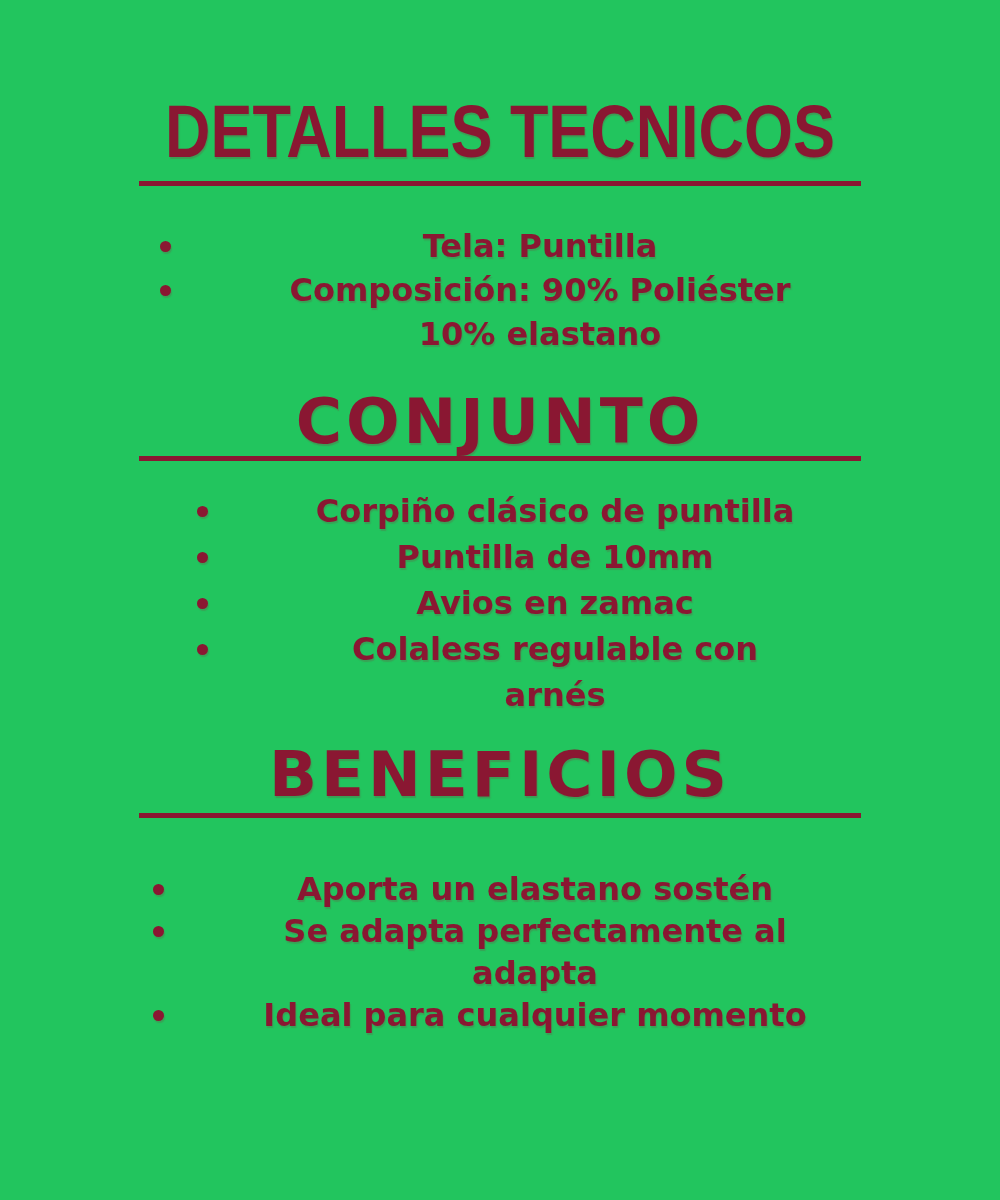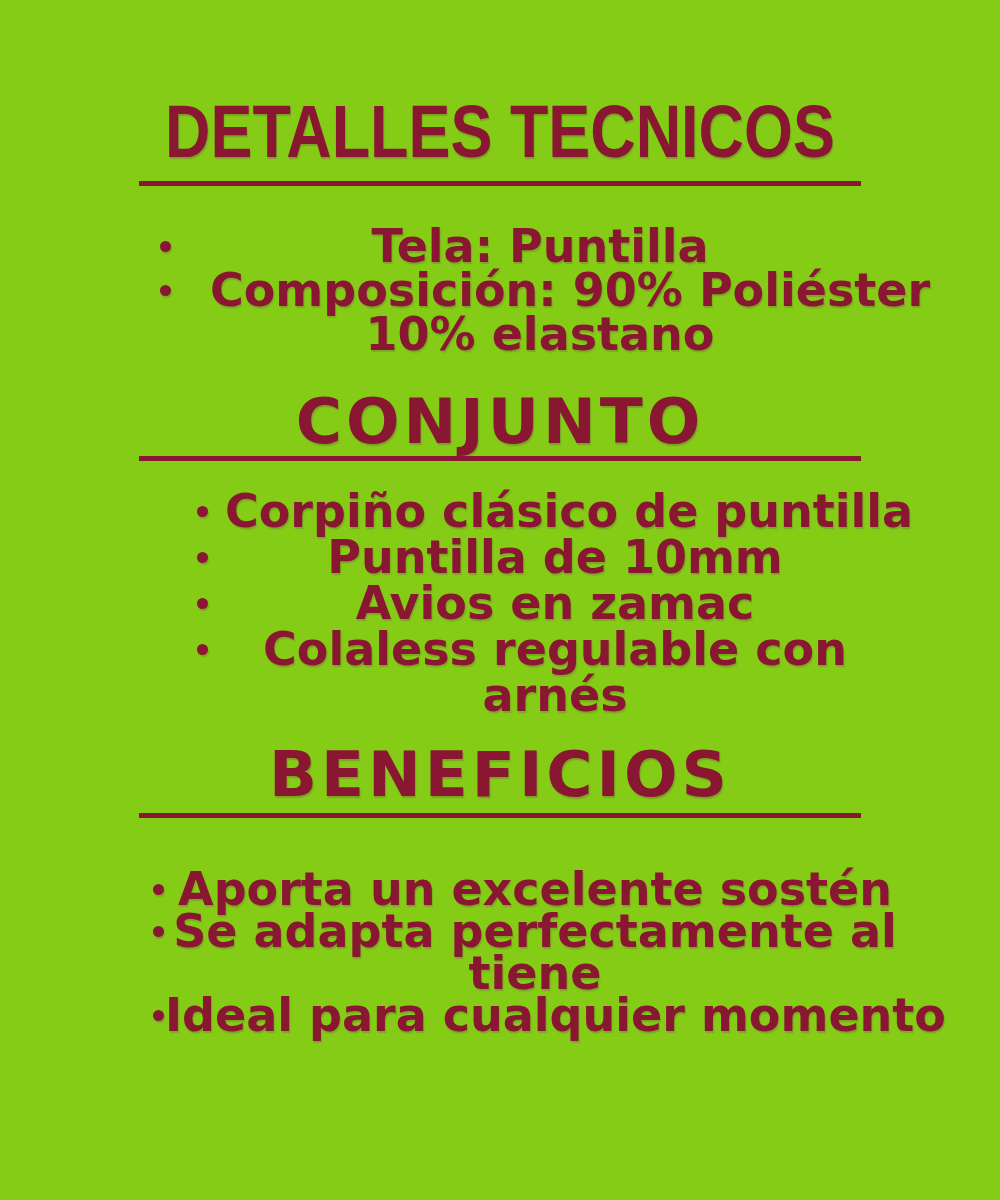--- a/index.html
+++ b/index.html
@@ -2,21 +2,21 @@
 <html><head>
 <meta charset="utf-8">
 <style>
   html, body { margin: 0; padding: 0; }
   body { background: #e9dbc5; }
 
   .page {
     position: relative;
     width: 1000px;
     height: 1200px;
-    background: #84cc16;
+    background: #22c55e;
     overflow: hidden;
     font-family: "DejaVu Sans", sans-serif;
   }
 
   .heading {
     position: absolute;
     left: 0;
     width: 1000px;
     text-align: center;
     color: #8a1732;
@@ -55,21 +55,21 @@
     background: #8a1732;
   }
   #rule-1 { top: 181px; }
   #rule-2 { top: 456px; }
   #rule-3 { top: 813px; }
 
   .list {
     position: absolute;
     color: #8a1732;
     font-weight: bold;
-    font-size: 46px;
+    font-size: 32px;
     text-align: center;
     text-shadow: 1px 2px 1px rgba(110, 85, 70, 0.3);
   }
   #list-1 { top: 224px; left: 210px; width: 660px; line-height: 44px; --dot-left: -50px; --dot-top: 17px; }
   #list-2 { top: 488px; left: 225px; width: 660px; line-height: 46px; text-align: center; --dot-left: -28px; --dot-top: 18px; }
   #list-3 { top: 868px; left: 165px; width: 740px; line-height: 42px; --dot-left: -12px; --dot-top: 16px; }
 
   .item { position: relative; }
 
   .dot {
@@ -129,26 +129,26 @@
         </div>
       </div>
   </section>
 
   <section>
     <h2 class="heading" id="title-3">BENEFICIOS</h2>
     <div class="rule" id="rule-3"></div>
     <div class="list" id="list-3">
         <div class="item">
           <span class="dot"></span>
-          <div class="line">Aporta un excelente sostén</div>
+          <div class="line">Aporta un elastano sostén</div>
         </div>
         <div class="item">
           <span class="dot"></span>
           <div class="line">Se adapta perfectamente al</div>
-          <div class="line">tiene</div>
+          <div class="line">adapta</div>
         </div>
         <div class="item">
           <span class="dot"></span>
           <div class="line">Ideal para cualquier momento</div>
         </div>
       </div>
   </section>
 
 </div>
 

